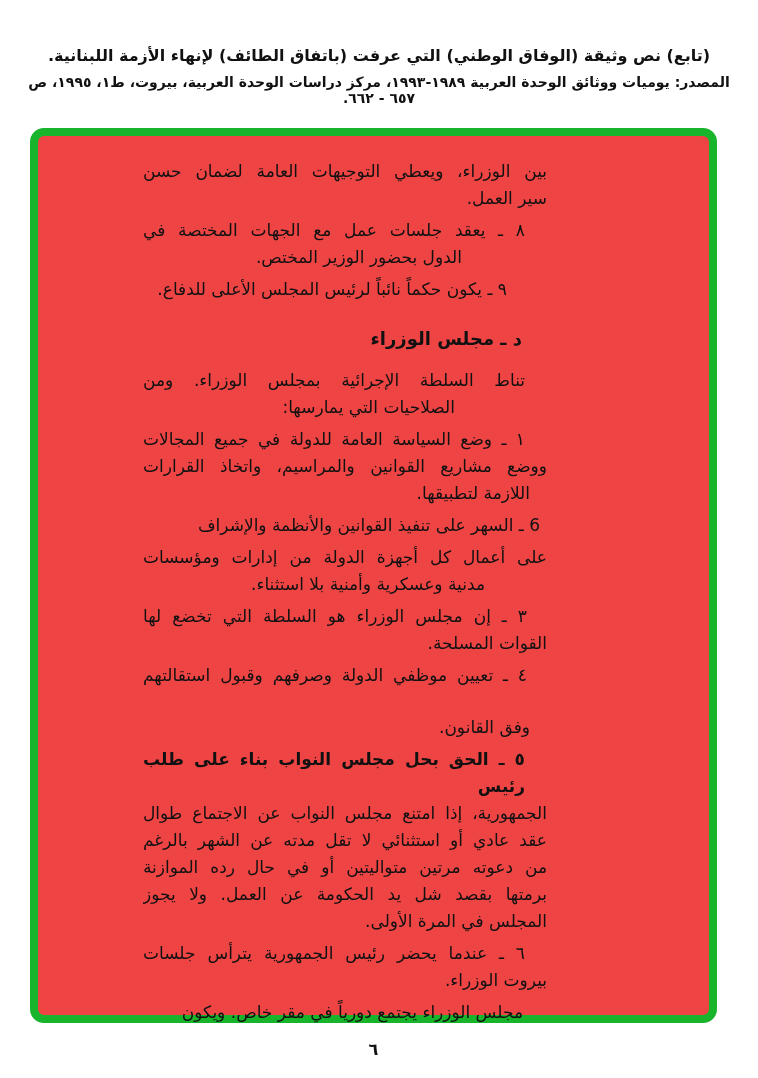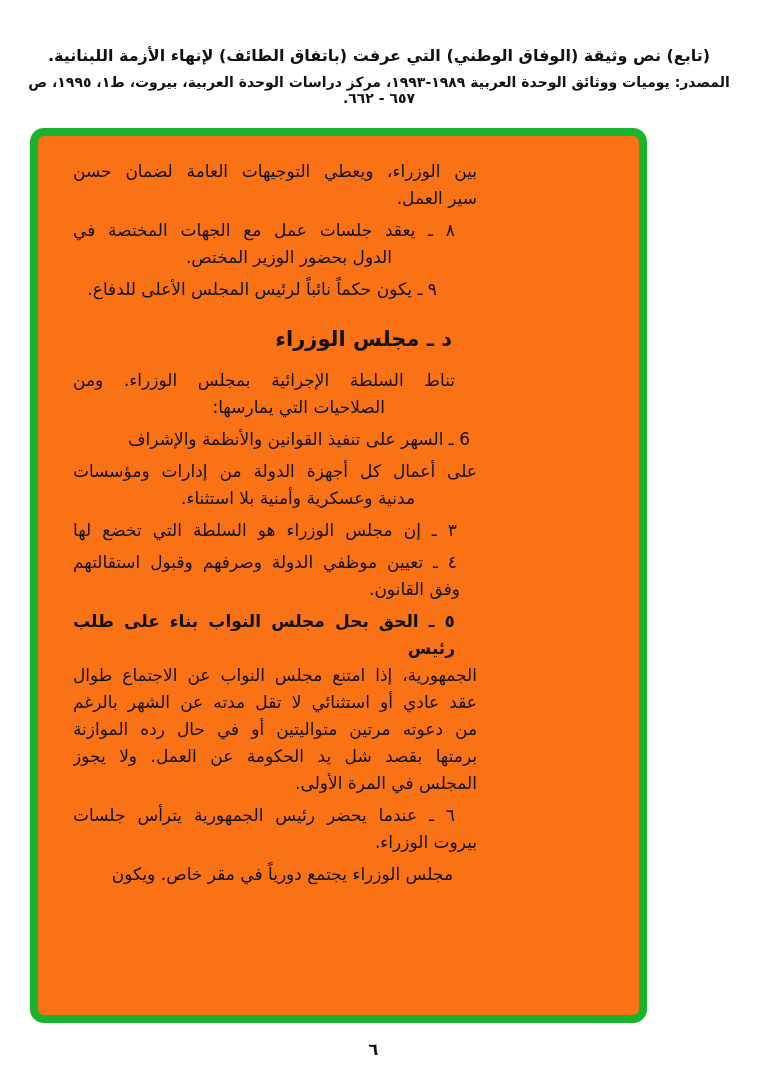--- a/index.html
+++ b/index.html
@@ -27,25 +27,25 @@
     text-align: center;
     font-size: 14px;
     font-weight: 700;
     padding: 0 20px;
   }
 
   
   .doc-frame {
     position: absolute;
     left: 30px; top: 128px;
-    width: 617px; height: 895px;
+    width: 687px; height: 895px;
     box-sizing: border-box;
     border: 8px solid #18b42c;
     border-radius: 14px;
-    background: #f97316;
+    background: #ef4444;
   }
 
   
   .doc-content {
     position: absolute;
     top: 22px; right: 162px;
     width: 404px;
     direction: rtl;
     font-size: 17px;
     line-height: 27px;
@@ -55,21 +55,21 @@
     text-align: right;
     overflow: hidden;
     white-space: normal;
   }
   .line.full {
     text-align: justify;
     text-align-last: justify;
   }
   .doc-heading {
     margin: 20px 0 8px 0;
-    font-size: 21px;
+    font-size: 18px;
     font-weight: 700;
     line-height: 32px;
   }
 
   
   .page-number {
     position: absolute;
     top: 1040px; left: 30px; width: 687px;
     text-align: center;
     font-size: 16px;
@@ -101,32 +101,38 @@
           <div class="line" style="padding-right: 40px;">٩ ـ يكون حكماً نائباً لرئيس المجلس الأعلى للدفاع.</div>
         </div>
         <div class="doc-heading">
           <div class="line" style="padding-right: 25px;">د ـ مجلس الوزراء</div>
         </div>
         <div class="doc-para">
           <div class="line full" style="padding-right: 22px; margin-top: 12px;">تناط السلطة الإجرائية بمجلس الوزراء. ومن</div>
           <div class="line" style="padding-right: 92px;">الصلاحيات التي يمارسها:</div>
         </div>
         <div class="doc-para">
+          <div class="line full" style="padding-right: 22px;">١ ـ وضع السياسة العامة للدولة في جميع المجالات</div>
+          <div class="line full">ووضع مشاريع القوانين والمراسيم، واتخاذ القرارات</div>
+          <div class="line" style="padding-right: 17px;">اللازمة لتطبيقها.</div>
+        </div>
+        <div class="doc-para">
           <div class="line" style="padding-right: 7px;">6 ـ السهر على تنفيذ القوانين والأنظمة والإشراف</div>
         </div>
         <div class="doc-para">
           <div class="line full">على أعمال كل أجهزة الدولة من إدارات ومؤسسات</div>
           <div class="line" style="padding-right: 62px;">مدنية وعسكرية وأمنية بلا استثناء.</div>
         </div>
         <div class="doc-para">
           <div class="line full" style="padding-right: 20px;">٣ ـ إن مجلس الوزراء هو السلطة التي تخضع لها</div>
+          <div class="line">القوات المسلحة.</div>
         </div>
         <div class="doc-para">
           <div class="line full" style="padding-right: 20px;">٤ ـ تعيين موظفي الدولة وصرفهم وقبول استقالتهم</div>
-          <div class="line" style="padding-right: 17px;">وفق القانون.</div>
+          <div class="line" style="padding-right: 17px; margin-top: 25px;">وفق القانون.</div>
         </div>
         <div class="doc-para">
           <div class="line full" style="padding-right: 22px; font-weight: bold;">٥ ـ الحق بحل مجلس النواب بناء على طلب رئيس</div>
           <div class="line full">الجمهورية، إذا امتنع مجلس النواب عن الاجتماع طوال</div>
           <div class="line full">عقد عادي أو استثنائي لا تقل مدته عن الشهر بالرغم</div>
           <div class="line full">من دعوته مرتين متواليتين أو في حال رده الموازنة</div>
           <div class="line full">برمتها بقصد شل يد الحكومة عن العمل. ولا يجوز</div>
           <div class="line">المجلس في المرة الأولى.</div>
         </div>
         <div class="doc-para">

